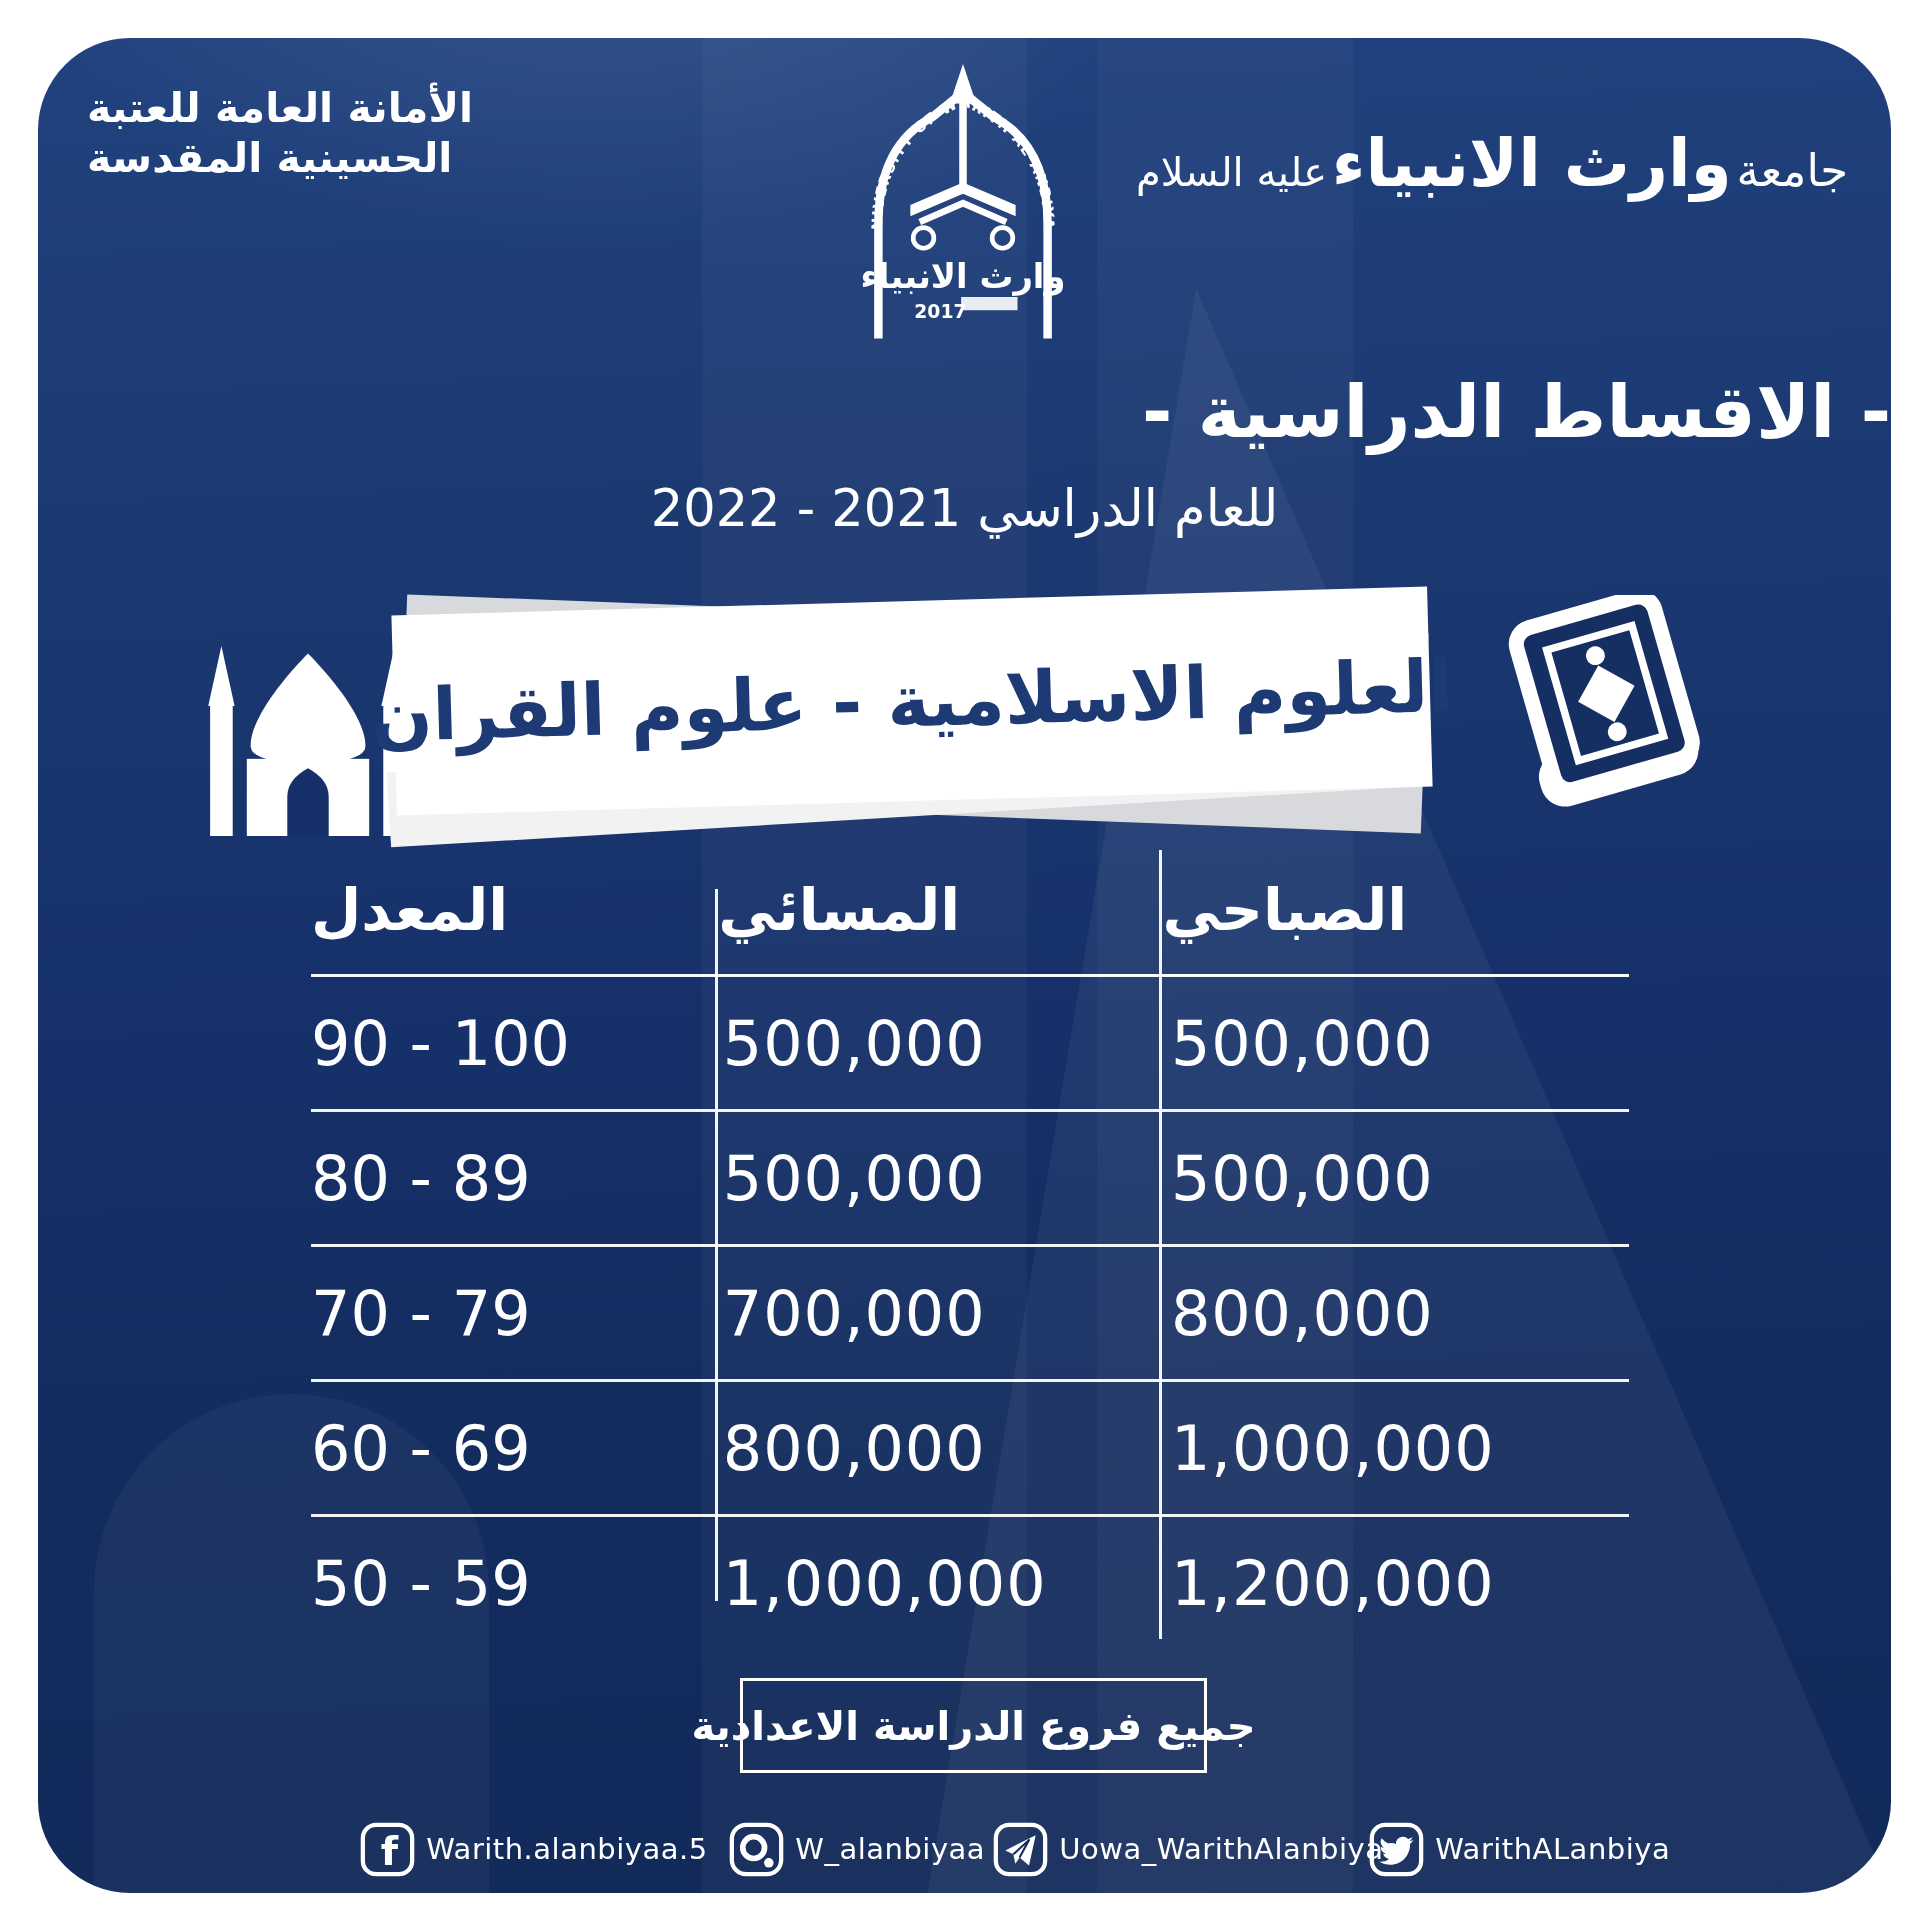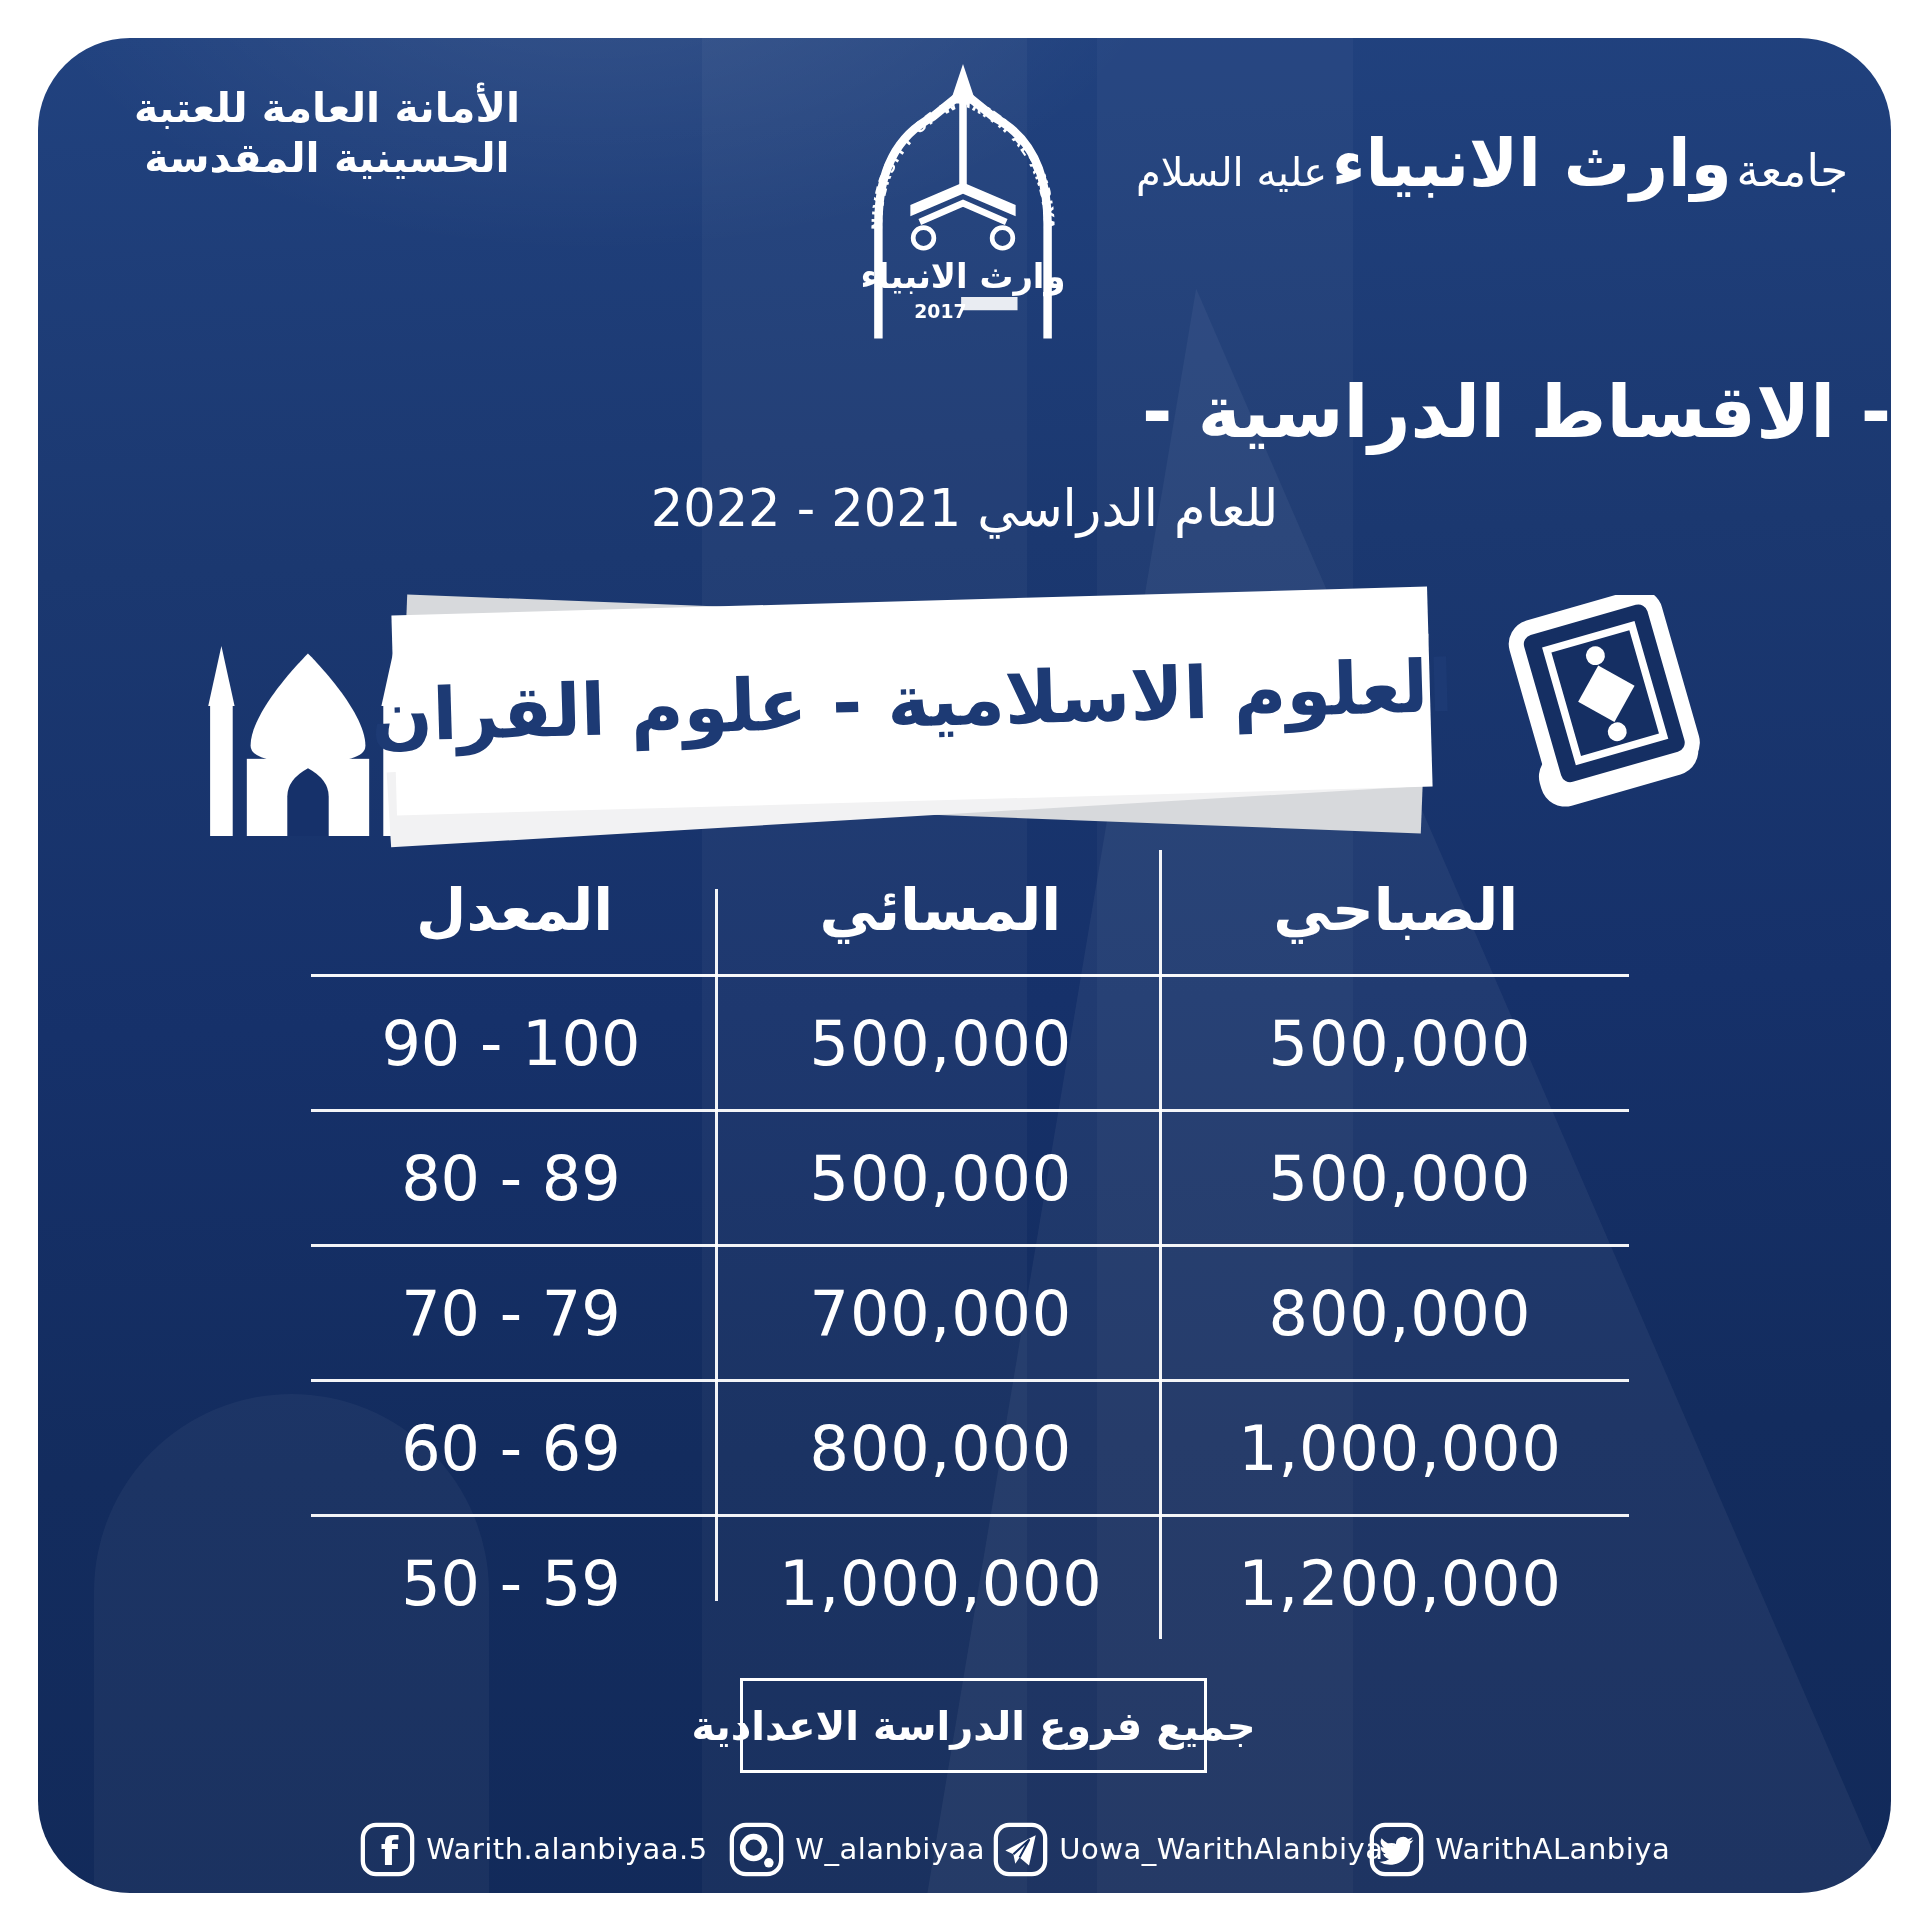--- a/index.html
+++ b/index.html
@@ -13,21 +13,21 @@
   
   .wm{position:absolute;pointer-events:none;}
   .wm-spire{left:0;top:0;width:100%;height:100%;background:rgba(255,255,255,0.05);
     clip-path:polygon(62.5% 13.5%, 48% 100%, 100% 100%);}
   .wm-stripe1{left:664px;top:0;width:325px;height:100%;background:rgba(255,255,255,0.035);}
   .wm-stripe2{left:1059px;top:0;width:256px;height:100%;background:rgba(255,255,255,0.03);}
   .wm-dome{left:56px;top:1356px;width:395px;height:527px;background:rgba(255,255,255,0.04);
     border-radius:198px 198px 0 0;}
   
   .secretariat{position:absolute;left:49px;top:45px;width:480px;color:#fff;font-weight:700;
-    font-size:41px;line-height:1.22;text-align:center;direction:rtl;}
+    font-size:41px;line-height:1.22;text-align:left;direction:rtl;}
   .univ-name{position:absolute;right:43px;top:87px;color:#fff;direction:rtl;text-align:right;white-space:nowrap;}
   .univ-name .pre{font-size:45px;font-weight:400;}
   .univ-name .core{font-size:66px;font-weight:700;letter-spacing:-0.9px;}
   .univ-name .suf{font-size:40px;font-weight:400;margin-left:22px;}
   .logo{position:absolute;left:812px;top:26px;width:226px;height:282px;}
 
   
   .main-title{position:absolute;left:0;top:331px;width:100%;text-align:right;color:#fff;
     font-size:73px;font-weight:700;direction:rtl;}
   .subtitle{position:absolute;left:0;top:441px;width:100%;text-align:center;color:#fff;
@@ -46,21 +46,21 @@
   .book{position:absolute;left:1458px;top:557px;width:231px;height:231px;}
 
   
   .fees{position:absolute;left:273px;top:808px;width:1318px;height:793px;direction:rtl;}
   .fees .vline{position:absolute;top:3.8px;width:3.3px;background:rgba(255,255,255,0.95);}
   .fees .vline.v1{right:467px;height:789px;}
   .fees .vline.v2{right:911px;top:43px;height:712px;}
   .frow{display:flex;direction:rtl;align-items:center;height:132px;}
   .fhead{height:128px;border-bottom:3.8px solid rgba(255,255,255,0.97);}
   .frow.sep{border-bottom:3.3px solid rgba(255,255,255,0.95);}
-  .fcell{text-align:center;color:#fff;}
+  .fcell{text-align:left;color:#fff;}
   .c-morning{width:35.4%;}
   .c-evening{width:33.7%;}
   .c-range{width:30.9%;}
   .fhead .fcell{font-size:58px;font-weight:700;}
   .frow .num{font-size:62px;font-weight:400;letter-spacing:0.9px;direction:ltr;padding-left:12px;}
   .frow .rng{font-size:62px;font-weight:400;direction:ltr;}
 
   
   .note-box{position:absolute;left:702px;top:1640px;width:461px;height:89px;border:3.8px solid #ffffff;
     display:flex;align-items:center;justify-content:center;}

